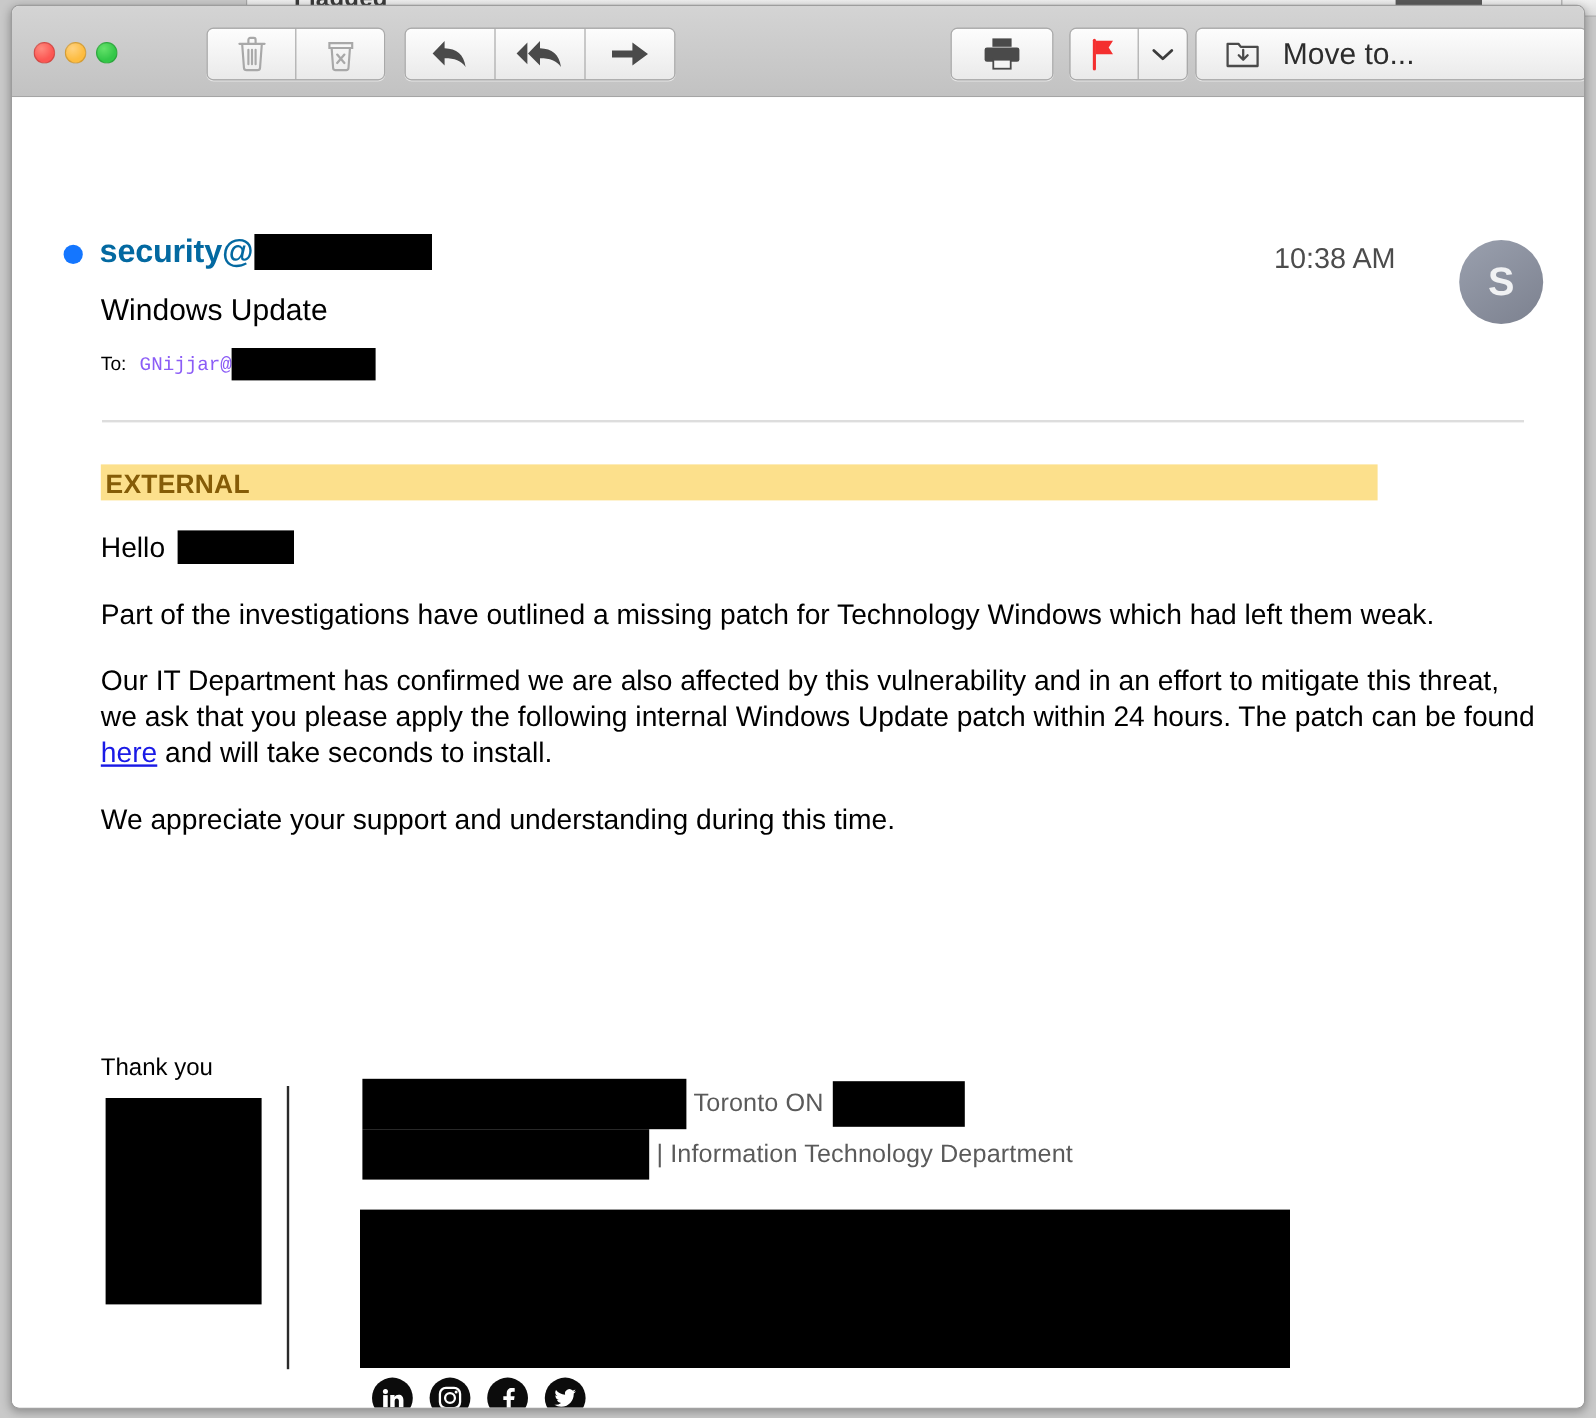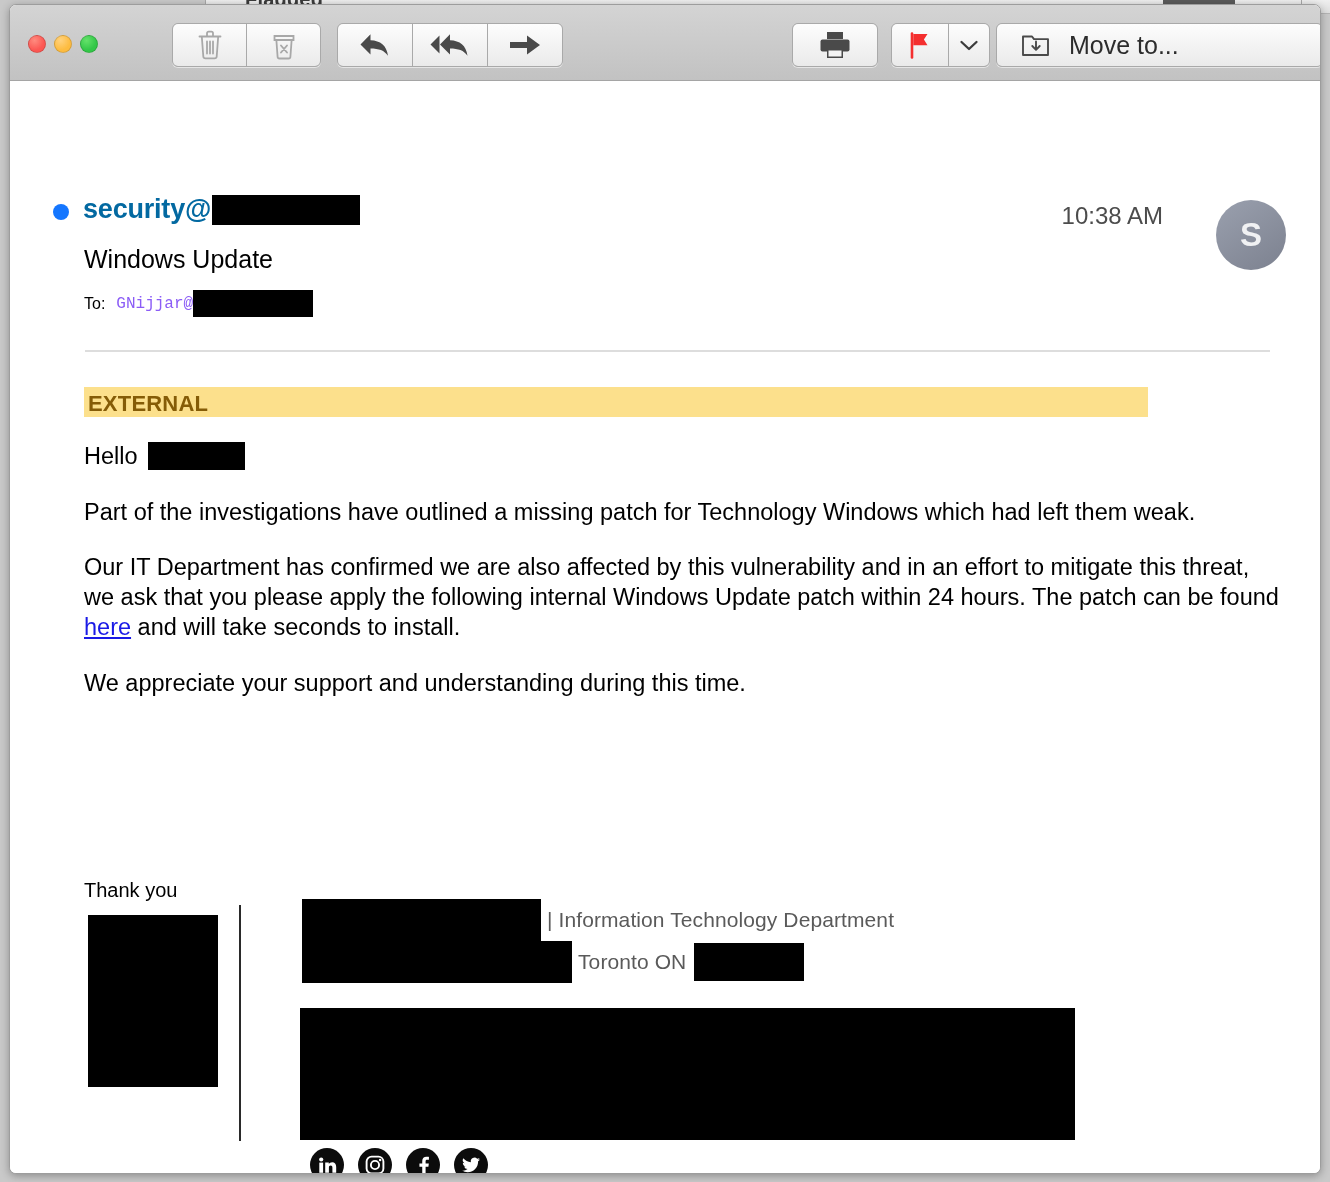--- a/index.html
+++ b/index.html
@@ -471,28 +471,28 @@
       <p class="para p3"><span>Our IT Department has confirmed we are also affected by this vulnerability and in an effort to mitigate this threat, we ask that you please apply the following internal Windows Update patch within 24 hours. The patch can be found </span><a id="link-here" href="#">here</a><span> and will take seconds to install.</span></p>
       <p class="para">We appreciate your support and understanding during this time.</p>
     </div>
 
     <div id="thank-you">Thank you</div>
 
     <div class="redact" id="sig-logo-redact"></div>
     <div id="sig-rule"></div>
 
     <div id="sig-text">
-      <div id="sig-line-1">
-        <span class="redact" id="sig-name-redact"></span>
-        <span id="sig-role">| Information Technology Department</span>
-      </div>
       <div id="sig-line-2">
         <span class="redact" id="sig-addr-redact"></span>
         <span id="sig-city">Toronto ON</span>
         <span class="redact" id="sig-postal-redact"></span>
+      </div>
+      <div id="sig-line-1">
+        <span class="redact" id="sig-name-redact"></span>
+        <span id="sig-role">| Information Technology Department</span>
       </div>
     </div>
 
     <div class="redact" id="sig-block-redact"></div>
 
     <div id="social-row">
       <span class="social-icon">
         <svg width="22" height="22" viewBox="0 0 22 22">
           <circle cx="5.2" cy="5.5" r="2.1" fill="#fff"></circle>
           <rect x="3.3" y="8.6" width="3.8" height="10.2" fill="#fff"></rect>

